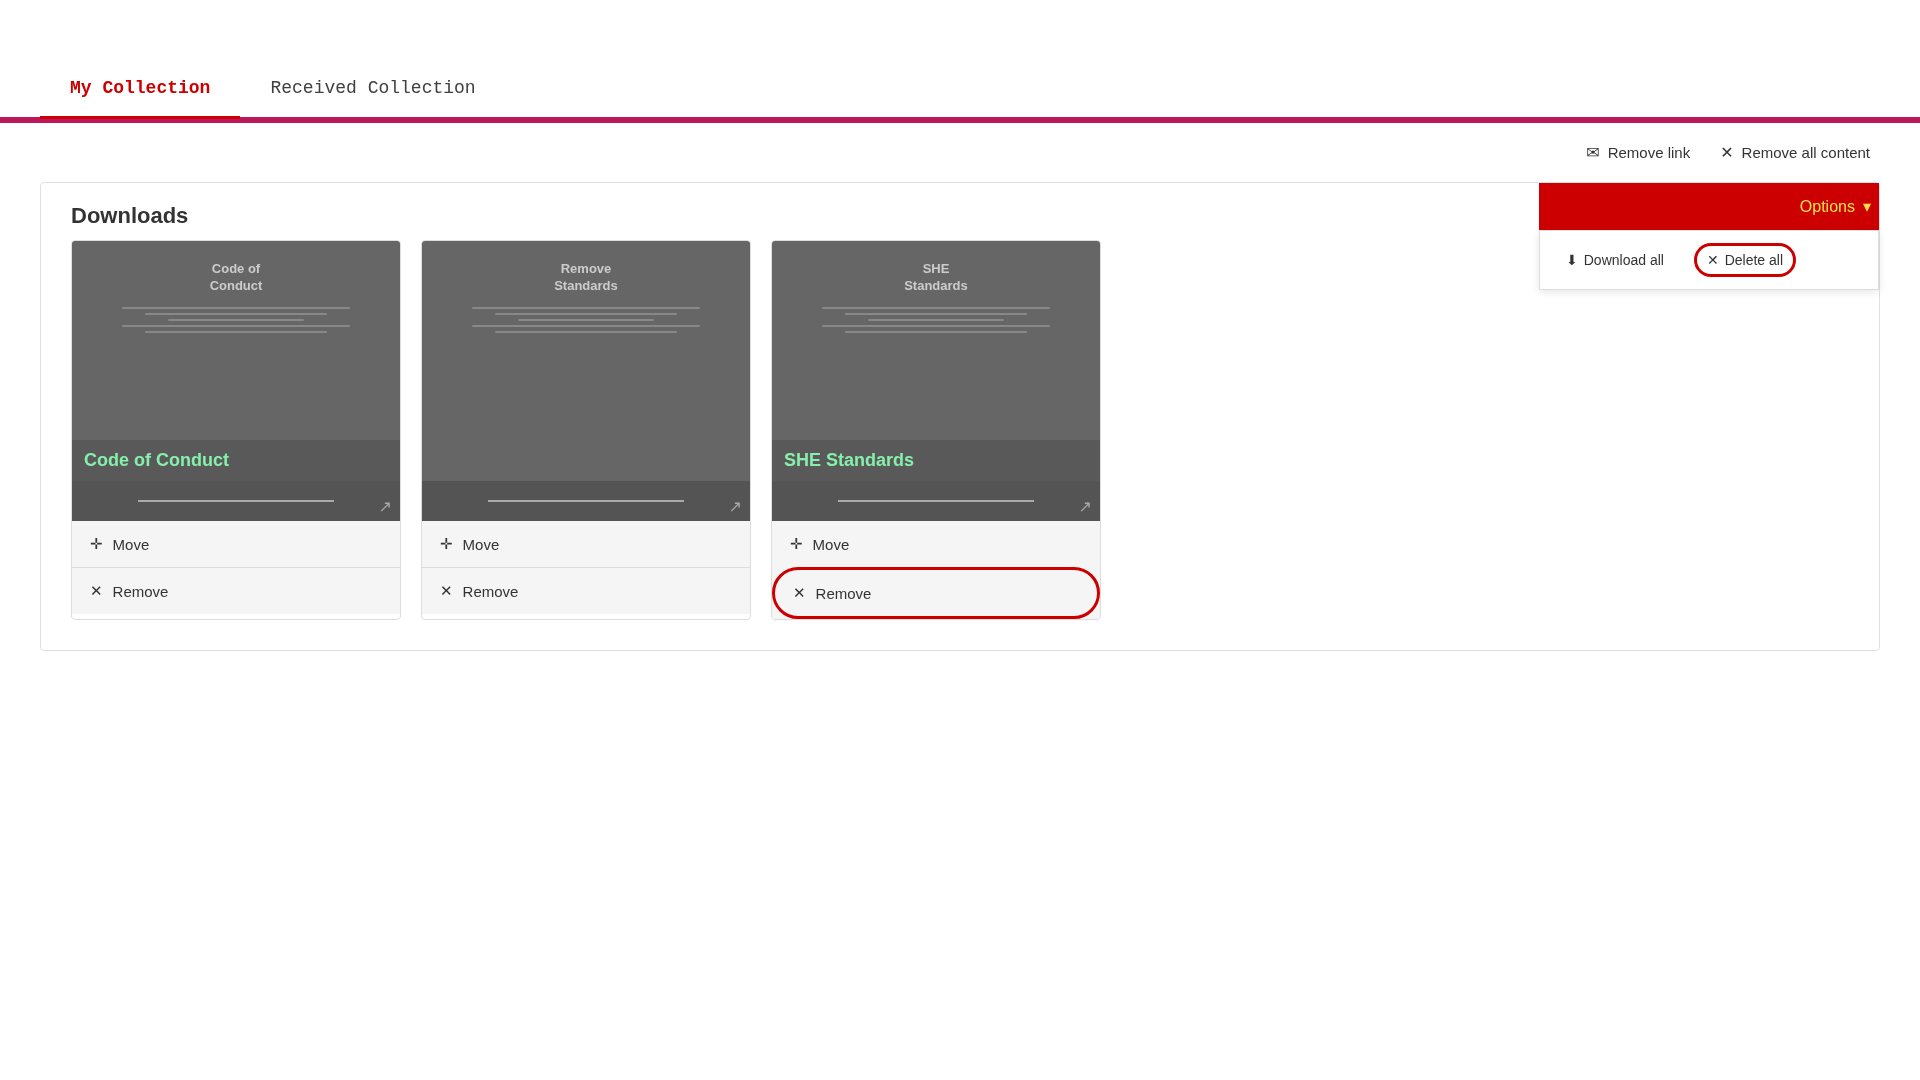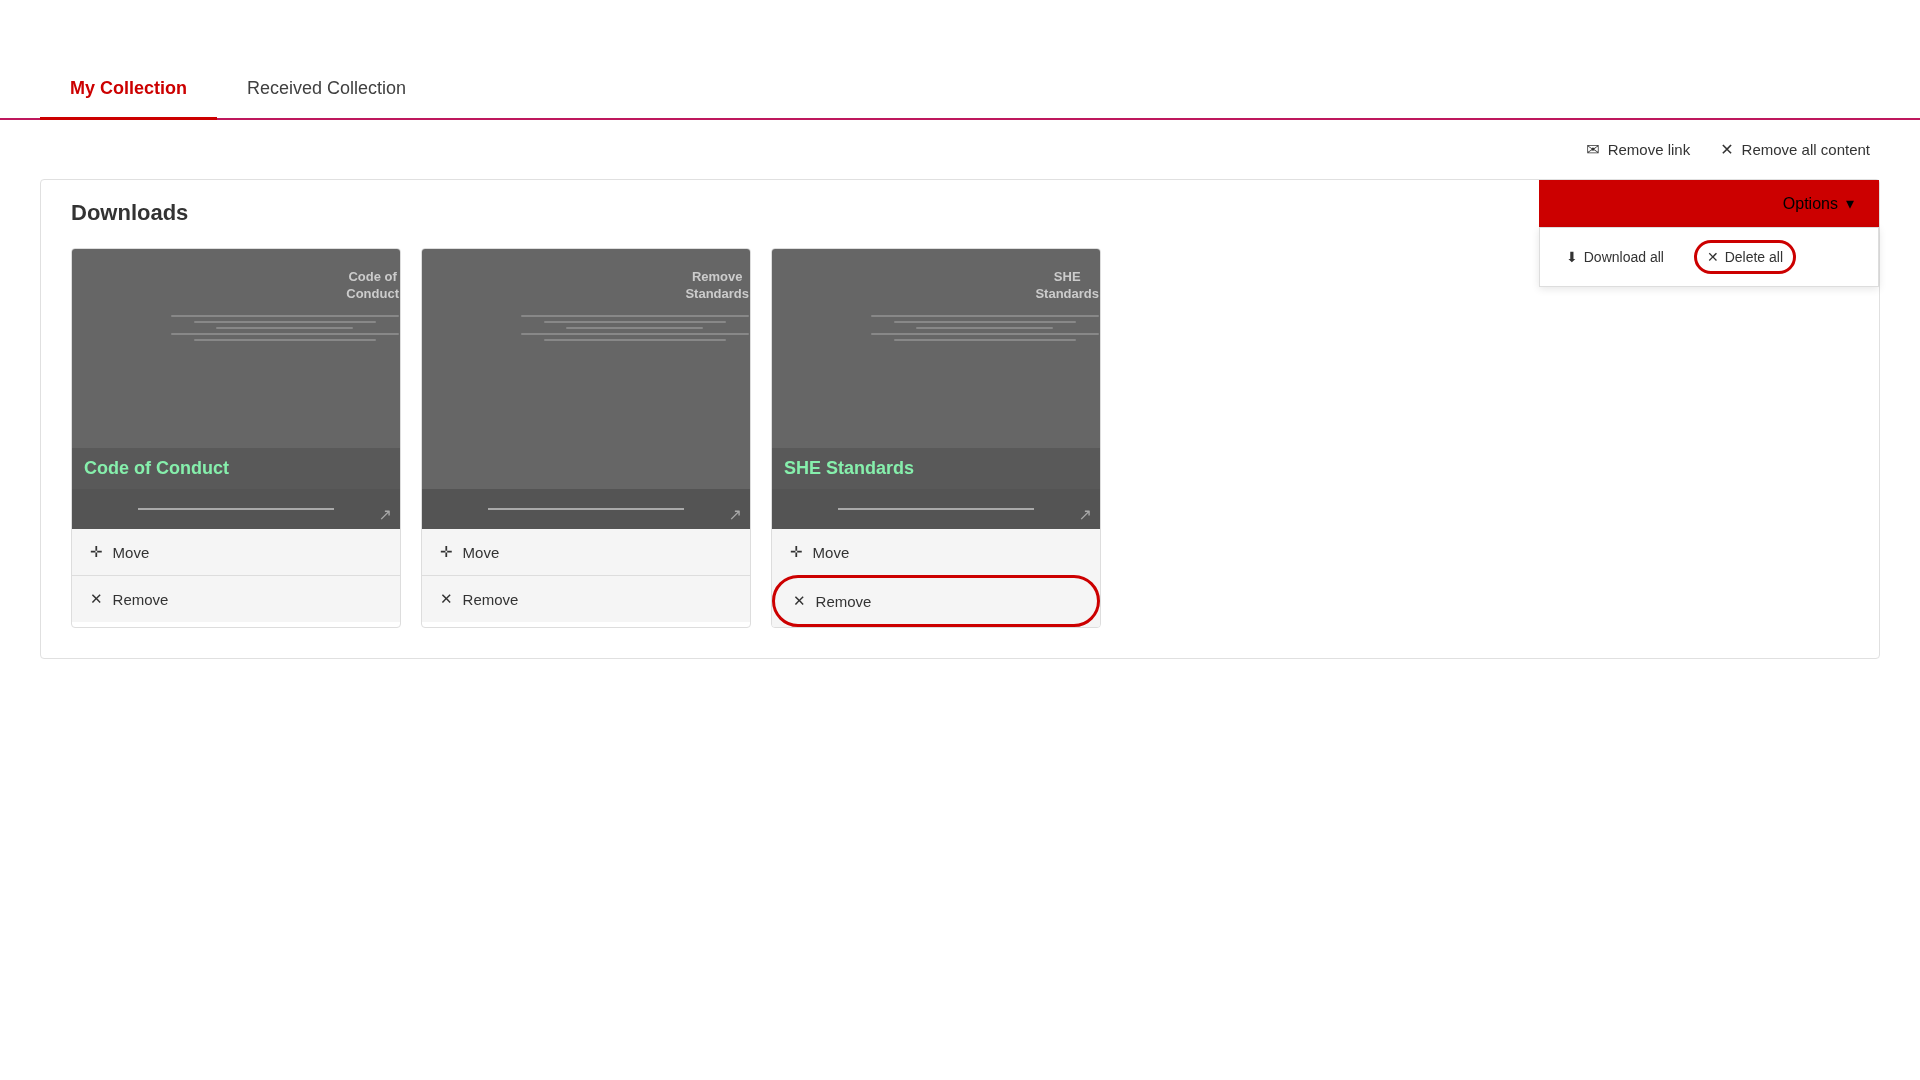--- a/index.html
+++ b/index.html
@@ -7,23 +7,24 @@
       font-family: Arial, sans-serif;
       background: #fff;
       color: #333;
       width: 1920px;
       min-height: 1080px;
     }
 
     
     .tabs {
       display: flex;
-      border-bottom: 2px solid #be185d;
+      border-bottom: 6px solid #be185d;
       padding: 0 40px;
       margin-top: 60px;
+      font-family: Liberation Mono, monospace;
     }
     .tab {
       padding: 18px 30px;
       font-size: 18px;
       cursor: pointer;
       color: #404040;
       border-bottom: 3px solid transparent;
       margin-bottom: -2px;
     }
     .tab.active {
@@ -64,35 +65,35 @@
       border: 1px solid #e0e0e0;
       border-radius: 4px;
       padding: 20px 30px 30px;
       background: #fff;
       position: relative;
     }
     .downloads-title {
       font-size: 22px;
       font-weight: bold;
       color: #333;
-      margin-bottom: 22px;
+      margin-bottom: 11px;
     }
 
     
     .options-area {
       position: absolute;
       top: 0;
       right: 0;
       width: 340px;
     }
     .options-btn {
       background: #cc0000;
-      color: #000000;
+      color: #fde047;
       border: none;
-      padding: 14px 25px;
+      padding: 14px 8px;
       font-size: 16px;
       cursor: pointer;
       width: 100%;
       text-align: right;
       display: flex;
       justify-content: flex-end;
       align-items: center;
       gap: 8px;
       border-radius: 0;
     }
@@ -134,21 +135,21 @@
       background: #fff;
     }
 
     .card-image {
       width: 100%;
       height: 280px;
       background: #666;
       position: relative;
       display: flex;
       flex-direction: column;
-      align-items: flex-end;
+      align-items: center;
       justify-content: flex-start;
       padding: 20px 1px 0;
     }
 
     .card-doc-title {
       font-size: 13px;
       color: #ccc;
       text-align: center;
       font-weight: bold;
       line-height: 1.3;

